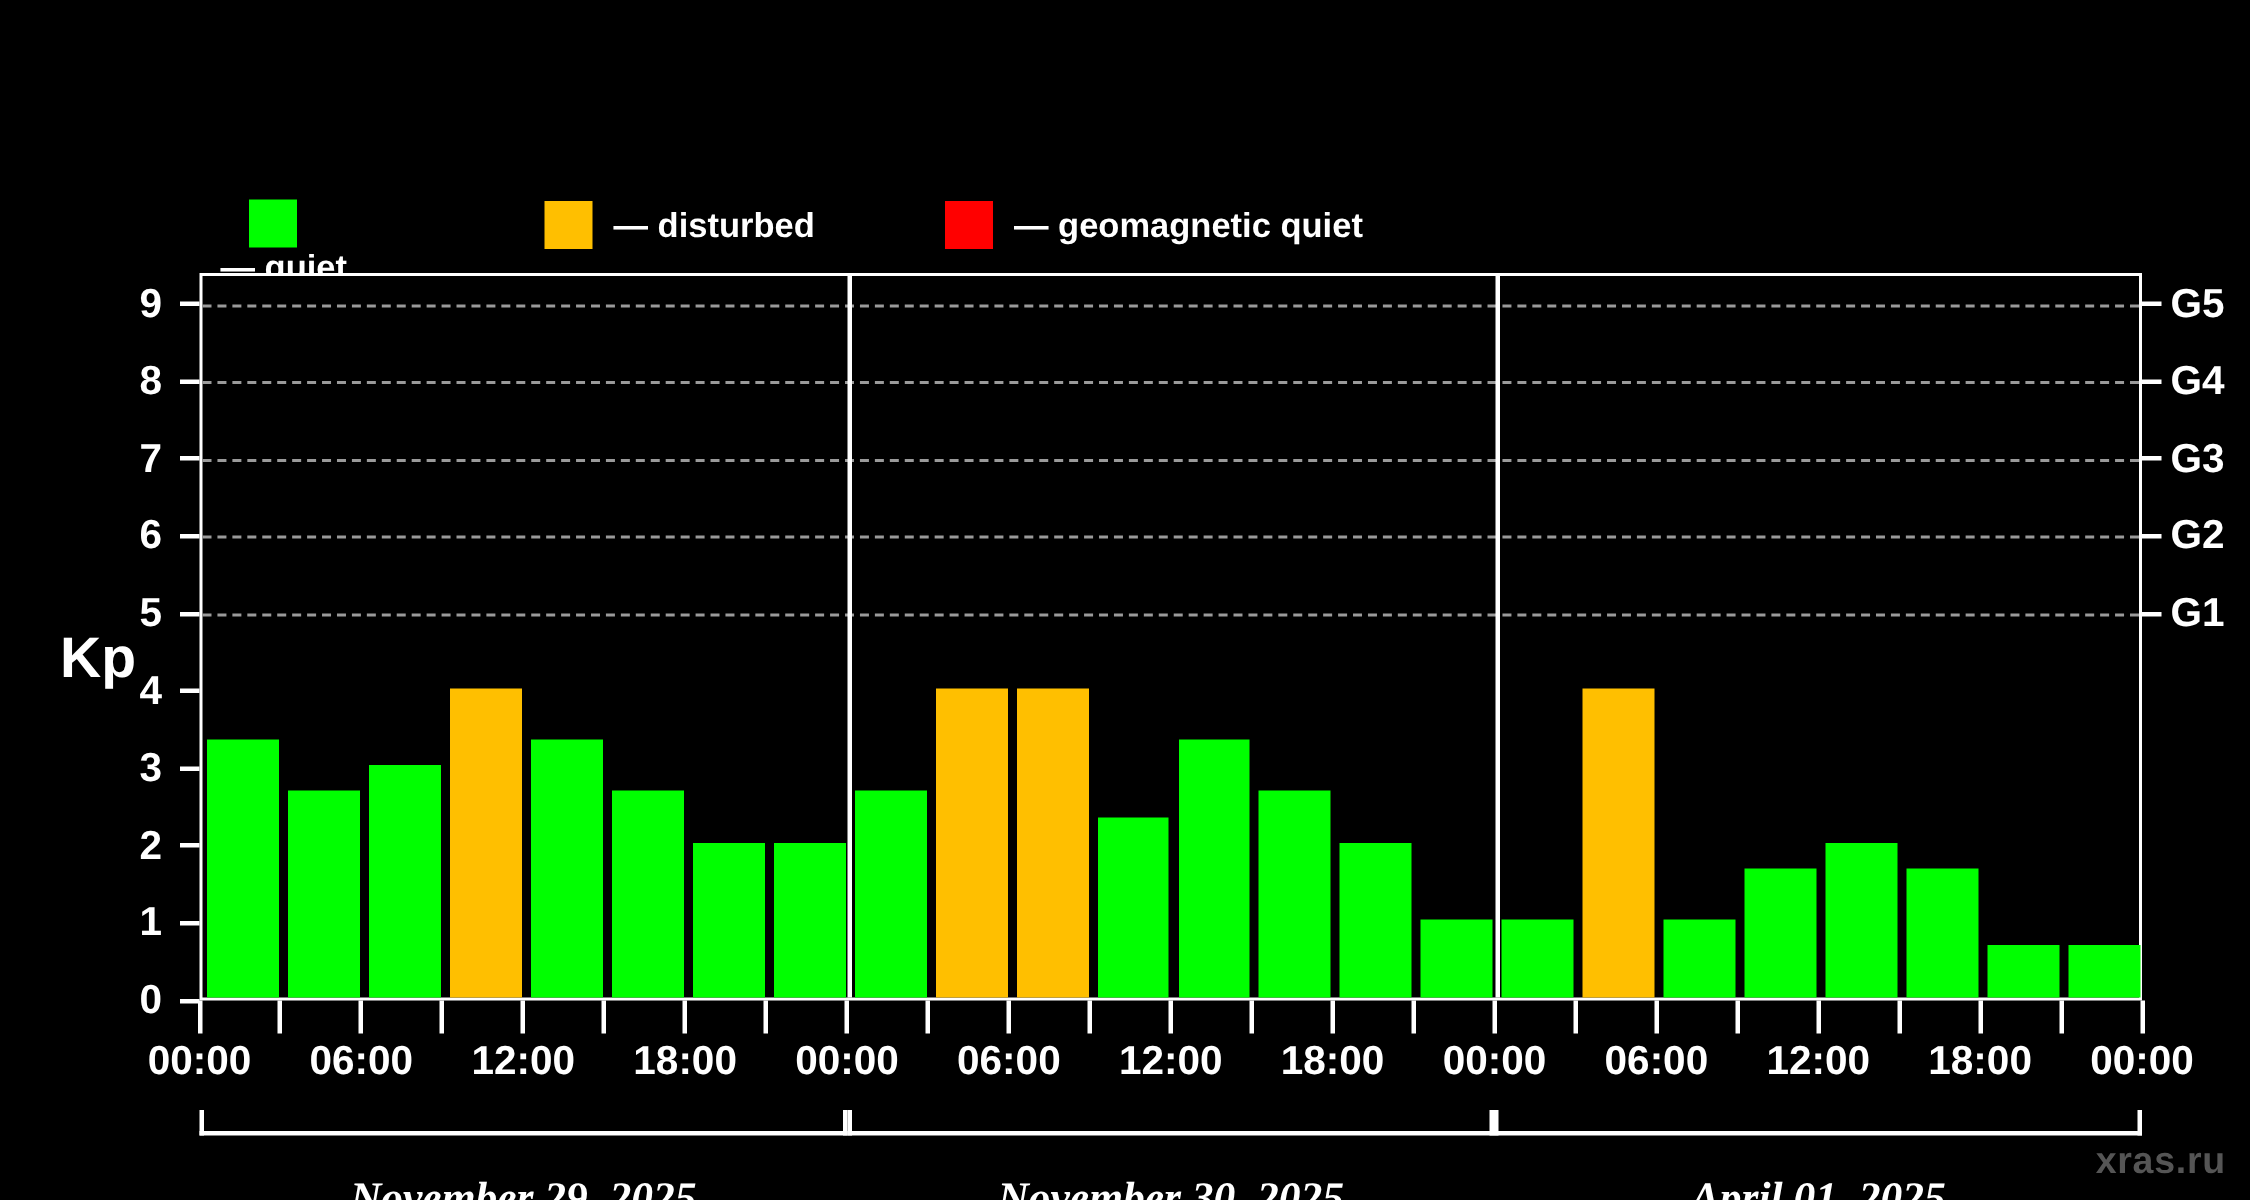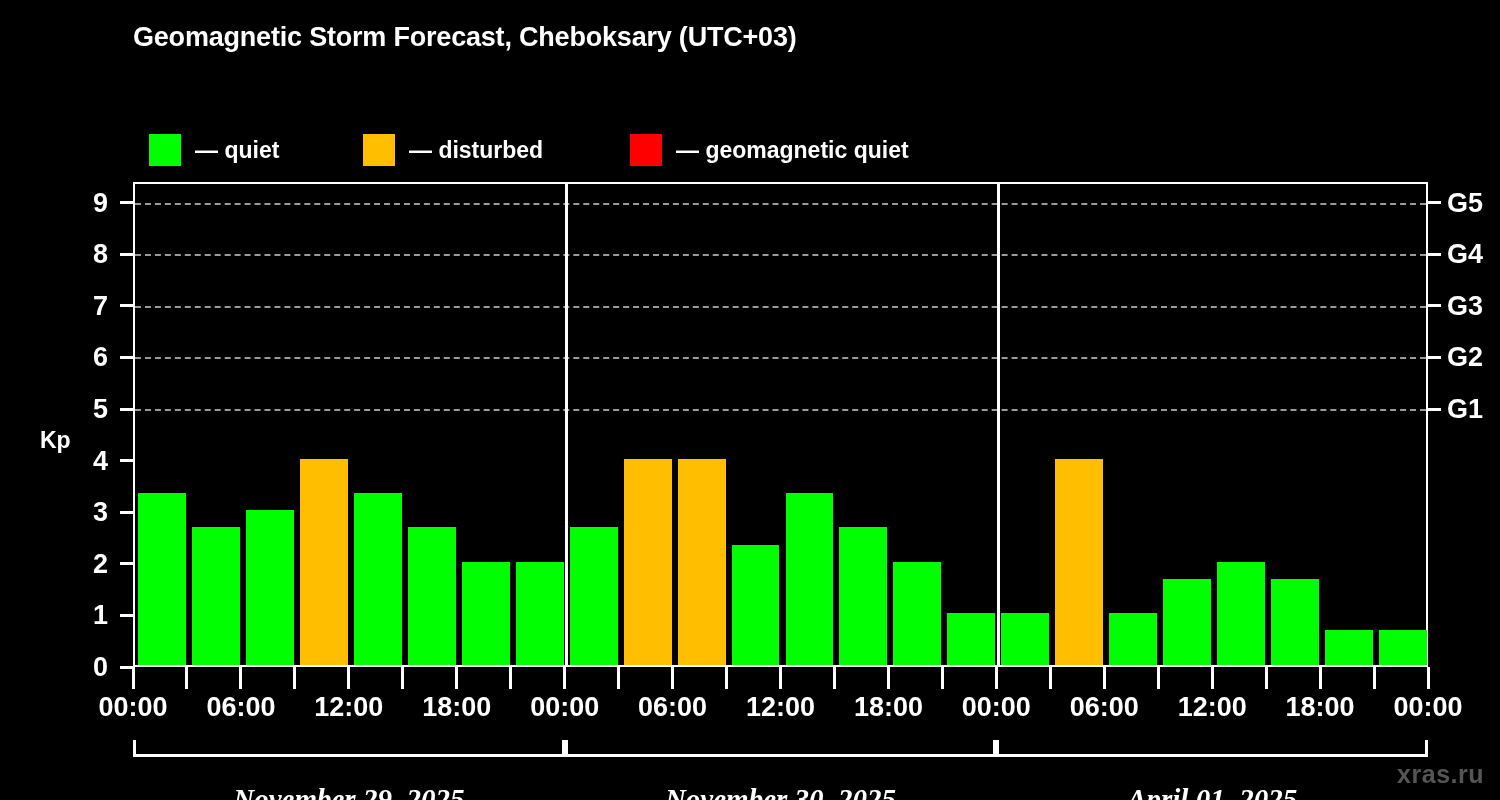--- a/index.html
+++ b/index.html
@@ -207,24 +207,23 @@
     font-weight: bold;
     color: #555555;
     letter-spacing: 0.5px;
   }
 </style>
 </head>
 <body>
 
 <div id="root">
 
-  <div id="chart-title">Geomagnetic Storm Forecast, Cheboksary (UTC+03)</div>
 
   <div id="color-legend">
-      <div class="legend-entry" style="left: 16px;">
+      <div class="legend-entry" style="left: 0px; flex-direction: column;">
         <span class="legend-swatch" style="background: rgb(0, 255, 0);"></span>
         <span class="legend-text">— quiet</span>
       </div>
       <div class="legend-entry" style="left: 230px;">
         <span class="legend-swatch" style="background: rgb(255, 191, 0);"></span>
         <span class="legend-text">— disturbed</span>
       </div>
       <div class="legend-entry" style="left: 497px;">
         <span class="legend-swatch" style="background: rgb(255, 0, 0);"></span>
         <span class="legend-text">— geomagnetic quiet</span>
@@ -281,21 +280,21 @@
       <div class="y-tick-mark" style="top: 407.521px;"></div>
       <div class="y-tick-label" style="top: 409.021px;">5</div>
       <div class="y-tick-mark" style="top: 355.926px;"></div>
       <div class="y-tick-label" style="top: 357.426px;">6</div>
       <div class="y-tick-mark" style="top: 304.33px;"></div>
       <div class="y-tick-label" style="top: 305.83px;">7</div>
       <div class="y-tick-mark" style="top: 252.734px;"></div>
       <div class="y-tick-label" style="top: 254.234px;">8</div>
       <div class="y-tick-mark" style="top: 201.138px;"></div>
       <div class="y-tick-label" style="top: 202.638px;">9</div>
-      <div class="" id="y-axis-title" style="position: absolute; left: 40px; top: 439.979px; font-size: 23px; font-weight: bold; transform: translateY(-50%);">Kp</div>
+      <div class="" id="y-axis-title" style="position: absolute; left: 40px; top: 439.979px; font-size: 38px; font-weight: bold; transform: translateY(-50%);">Kp</div>
       <div class="g-tick-mark" style="top: 407.521px;"></div>
       <div class="g-tick-label" style="top: 409.021px;">G1</div>
       <div class="g-tick-mark" style="top: 355.926px;"></div>
       <div class="g-tick-label" style="top: 357.426px;">G2</div>
       <div class="g-tick-mark" style="top: 304.33px;"></div>
       <div class="g-tick-label" style="top: 305.83px;">G3</div>
       <div class="g-tick-mark" style="top: 252.734px;"></div>
       <div class="g-tick-label" style="top: 254.234px;">G4</div>
       <div class="g-tick-mark" style="top: 201.138px;"></div>
       <div class="g-tick-label" style="top: 202.638px;">G5</div>

